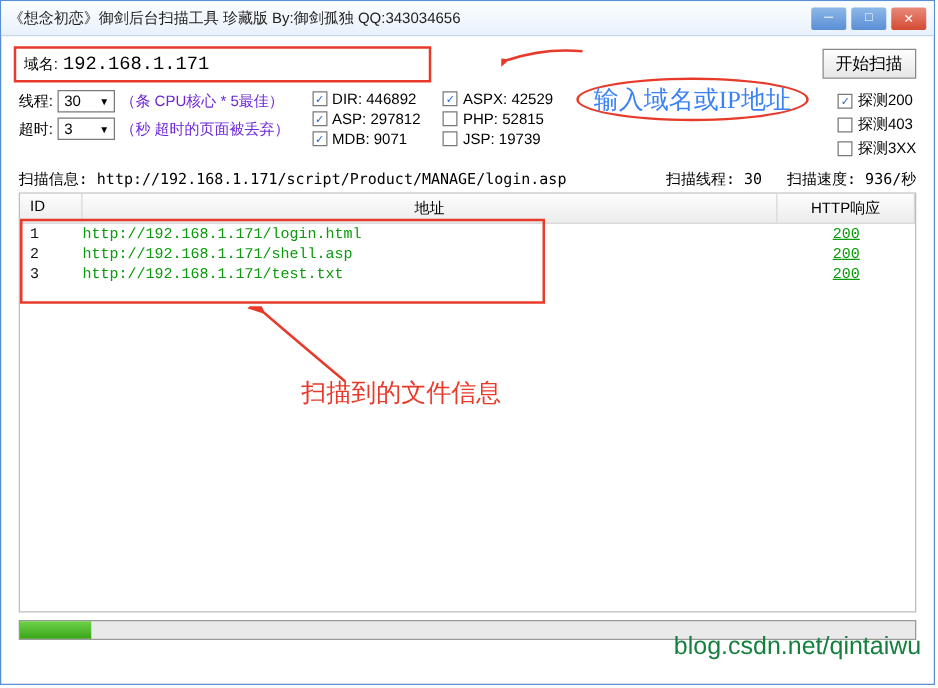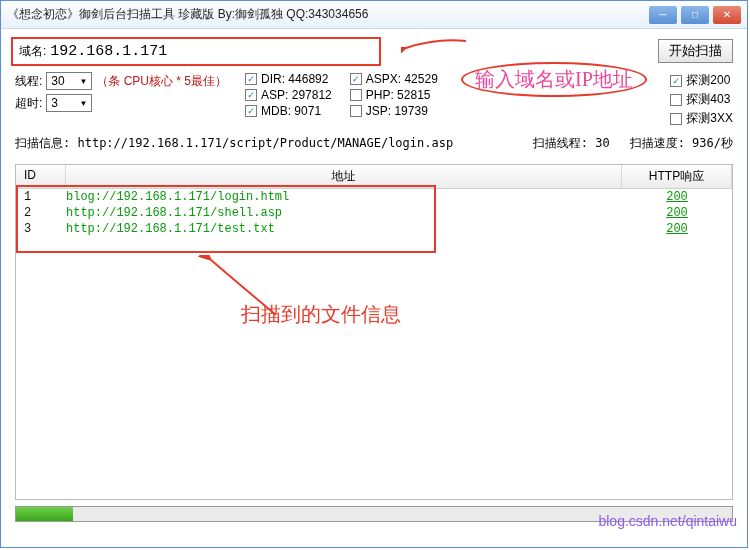--- a/index.html
+++ b/index.html
@@ -14,66 +14,66 @@
     .win-close { background: linear-gradient(#e88a7a, #d44a33); }
     .content { padding: 8px 10px; }
     .top-group { border: 2px solid #e83a2a; padding: 4px 6px; display: flex; align-items: center; margin-bottom: 6px; position: relative; }
     .domain-label { margin-right: 4px; }
     .domain-input { flex: 1; border: none; outline: none; font-family: "Courier New", monospace; font-size: 15px; }
     .row2 { display: flex; align-items: flex-start; gap: 18px; margin: 6px 4px 8px 4px; }
     .col-left { display: flex; flex-direction: column; gap: 4px; }
     .inline { display: flex; align-items: center; gap: 4px; }
     .select { border: 1px solid #7a7a7a; padding: 1px 4px; background: #fff; width: 46px; display: inline-flex; align-items: center; justify-content: space-between; cursor: pointer; }
     .select .arrow { font-size: 8px; }
-    .hint { color: #b91c1c; }
+    .hint { color: #6d28d9; }
     .col-checks { display: flex; flex-direction: column; gap: 2px; }
     .check { display: flex; align-items: center; gap: 4px; }
     .cbox { width: 12px; height: 12px; border: 1px solid #7a7a7a; display: inline-flex; align-items: center; justify-content: center; font-size: 9px; color: #2a6dc9; background: #fff; cursor: pointer; }
     .col-right { margin-left: auto; display: flex; flex-direction: column; gap: 2px; }
     .scan-btn-real { border: 1px solid #888; padding: 2px 10px; background: linear-gradient(#fefefe,#e6e6e6); cursor: pointer; align-self: flex-end; margin-bottom: 4px;}
     .statusline { display: flex; margin: 4px 4px 2px 4px; font-family: "SimSun", monospace; }
     .statusline .right { margin-left: auto; display: flex; gap: 20px; }
-    .table-wrap { border: 1px solid #bcbcbc; height: 336px; margin: 12px 4px 0 4px; position: relative; background: #fff; }
+    .table-wrap { border: 1px solid #bcbcbc; height: 336px; margin: 2px 4px 0 4px; position: relative; background: #fff; }
     .thead { display: flex; background: linear-gradient(#fdfdfd,#ececec); border-bottom: 1px solid #d0d0d0; }
     .th { padding: 3px 8px; border-right: 1px solid #d8d8d8; font-size: 12px; }
     .th-id { width: 50px; }
     .th-url { flex: 1; text-align: center; }
     .th-resp { width: 110px; text-align: center; }
     .tbody { font-family: "Courier New", monospace; font-size: 12px; }
     .trow { display: flex; padding: 1px 0; }
     .td-id { width: 50px; padding-left: 8px; color: #111; }
     .td-url { flex: 1; color: #0a9a0a; }
     .td-resp { width: 110px; text-align: center; color: #0a9a0a; text-decoration: underline; }
     .red-box { position: absolute; border: 2px solid #e83a2a; pointer-events: none; }
     .red-box.results { left: 0px; top: 20px; width: 420px; height: 68px; }
-    .annotation { position: absolute; color: #ec4899; font-size: 20px; font-family: "SimSun", serif; pointer-events: none; }
+    .annotation { position: absolute; color: #3b82f6; font-size: 20px; font-family: "SimSun", serif; pointer-events: none; }
     .anno1 { left: 450px; top: 25px; border: 2px solid #e83a2a; border-radius: 50%; padding: 2px 12px; }
     .arrow-svg { position: absolute; pointer-events: none; }
     .progress { height: 16px; margin: 6px 4px 0 4px; border: 1px solid #9a9a9a; background: #eaeaea; position: relative; }
     .progress-fill { height: 100%; width: 8%; background: linear-gradient(#6ed24a,#3aa51a); }
-    .watermark { position: absolute; right: 10px; bottom: 18px; color: #8b5cf6; font-size: 14px; font-family: Arial; }
+    .watermark { position: absolute; right: 10px; bottom: 18px; color: #15803d; font-size: 20px; font-family: Arial; }
     .anno2-wrap { position: absolute; left: 240px; top: 300px; }
     .anno2 { color: #e83a2a; font-size: 20px; }
   </style>
 </head>
 <body>
 
 <div class="window">
   <div class="titlebar">
     <span class="title-text">《想念初恋》御剑后台扫描工具 珍藏版 By:御剑孤独 QQ:343034656</span>
     <div class="win-btns">
       <div class="win-btn win-min">─</div>
       <div class="win-btn win-max">□</div>
       <div class="win-btn win-close">✕</div>
     </div>
   </div>
 
   <div class="content">
     <div style="position:relative;">
-      <div class="top-group" style="width:370px;">
+      <div class="top-group" style="width:334px;">
         <span class="domain-label">域名:</span>
         <input class="domain-input" value="192.168.1.171" style="">
       </div>
       <svg class="arrow-svg" style="left:390px; top:-4px;" width="70" height="30">
         <defs>
             <marker id="ah1" markerWidth="8" markerHeight="8" refX="2" refY="4" orient="auto">
               <path d="M8,1 L1,4 L8,7 Z" fill="#e83a2a"></path>
             </marker>
           </defs>
         <path d="M65,8 Q35,5 5,15" stroke="#e83a2a" stroke-width="2" fill="none" marker-end="url(#ah1)"></path>
@@ -91,20 +91,21 @@
               <span class="arrow">▼</span>
             </span>
           <span class="hint">（条 CPU核心 * 5最佳）</span>
         </div>
         <div class="inline">
           <span>超时:</span>
           <span class="select">
               <span>3</span>
               <span class="arrow">▼</span>
             </span>
+          <span class="hint">（秒 超时的页面被丢弃）</span>
         </div>
       </div>
       <div class="col-checks" id="cc1">
           <div class="check">
             <span class="cbox">✓</span>
             <span>DIR: 446892</span>
           </div>
           <div class="check">
             <span class="cbox">✓</span>
             <span>ASP: 297812</span>
@@ -154,21 +155,21 @@
 
     <div class="table-wrap">
       <div class="thead">
         <div class="th th-id">ID</div>
         <div class="th th-url">地址</div>
         <div class="th th-resp">HTTP响应</div>
       </div>
       <div class="tbody" id="tbody">
           <div class="trow">
             <div class="td-id">1</div>
-            <div class="td-url">blog://192.168.1.171/login.html</div>
+            <div class="td-url">http://192.168.1.171/login.html</div>
             <div class="td-resp">200</div>
           </div>
           <div class="trow">
             <div class="td-id">2</div>
             <div class="td-url">http://192.168.1.171/shell.asp</div>
             <div class="td-resp">200</div>
           </div>
           <div class="trow">
             <div class="td-id">3</div>
             <div class="td-url">http://192.168.1.171/test.txt</div>

